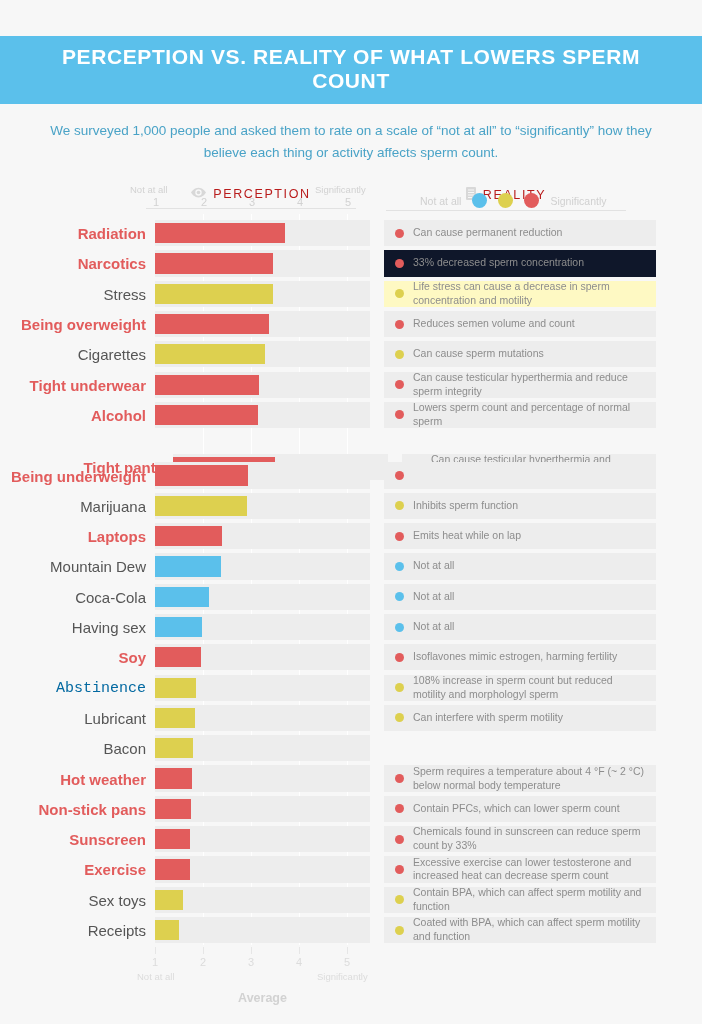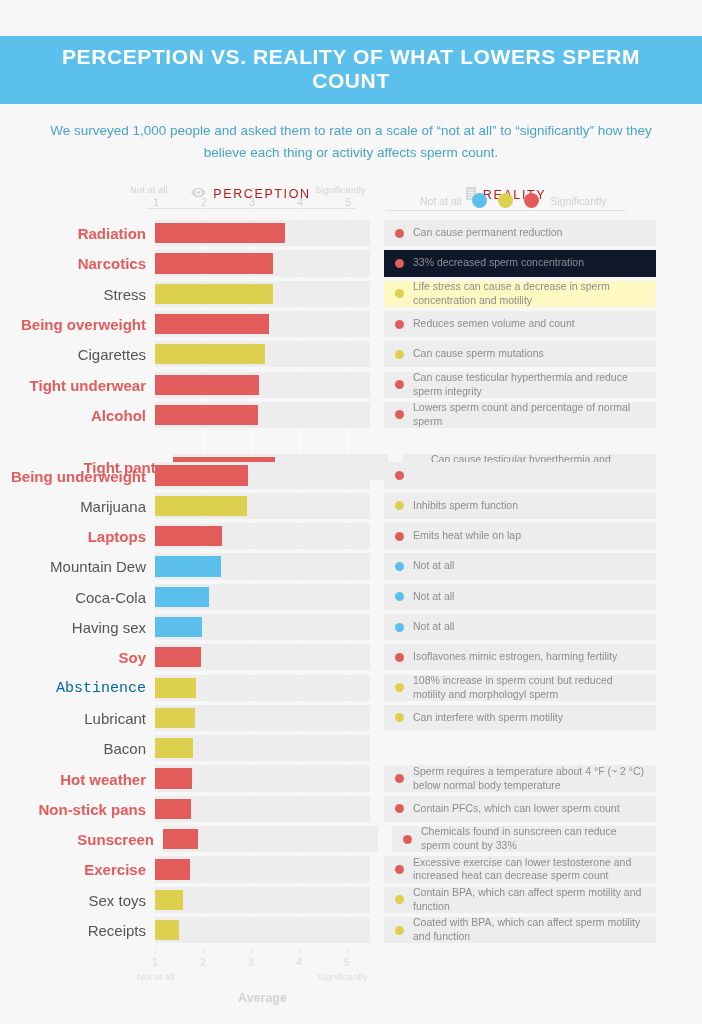--- a/index.html
+++ b/index.html
@@ -429,21 +429,21 @@
         </div>
         <div class="plot">
           <div class="plot-bg" style="background: rgb(237, 237, 237);"></div>
           <div class="bar" title="Non-stick pans: 1.75" style="width: 36px; background: rgb(226, 92, 92);"></div>
         </div>
         <div class="reality" style="background: rgb(237, 237, 237);">
           <span class="rdot" style="background: rgb(226, 92, 92);"></span>
           <span class="rtext">Contain PFCs, which can lower sperm count</span>
         </div>
       </div>
-      <div class="row" style="position: absolute; left: 8px; right: 0px; top: 610px; height: 30.3px;">
+      <div class="row" style="position: absolute; left: 0px; right: 0px; top: 610px; height: 30.3px;">
         <div class="label-zone">
           <div class="row-label" style="color: rgb(226, 92, 92); font-weight: bold;">Sunscreen</div>
         </div>
         <div class="plot">
           <div class="plot-bg" style="background: rgb(237, 237, 237);"></div>
           <div class="bar" title="Sunscreen: 1.73" style="width: 35.04px; background: rgb(226, 92, 92);"></div>
         </div>
         <div class="reality" style="background: rgb(237, 237, 237);">
           <span class="rdot" style="background: rgb(226, 92, 92);"></span>
           <span class="rtext">Chemicals found in sunscreen can reduce sperm count by 33%</span>

